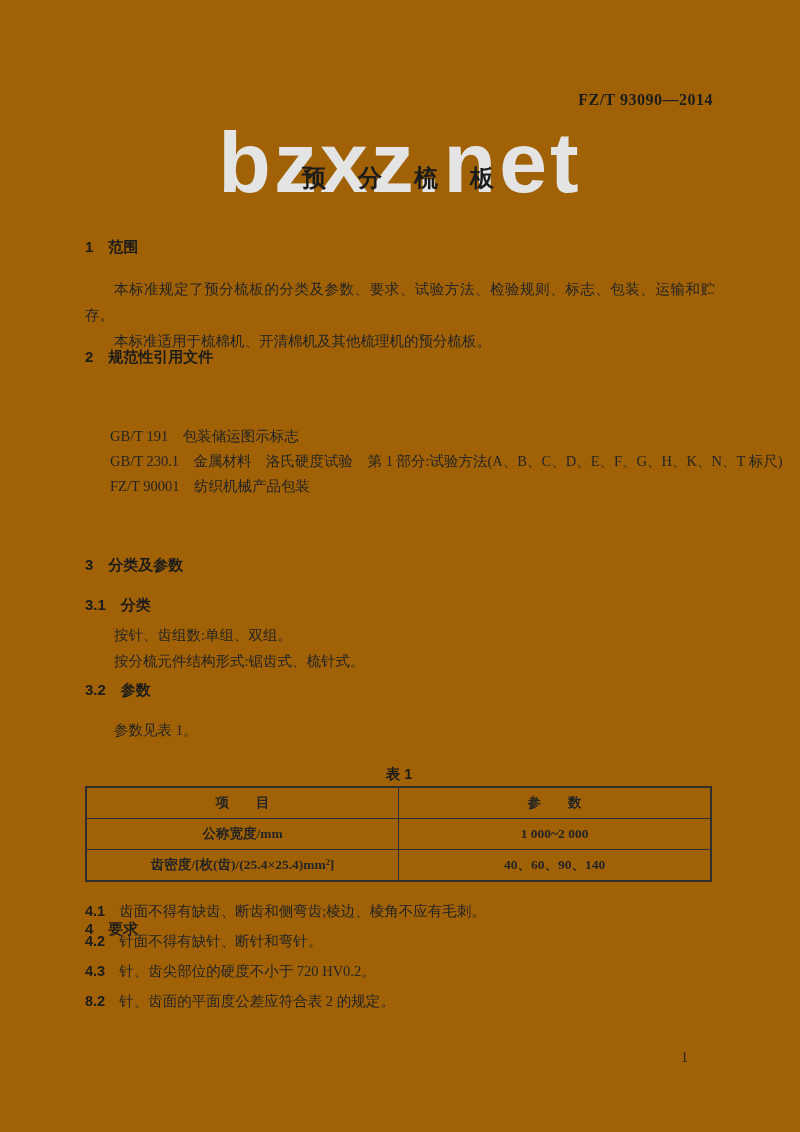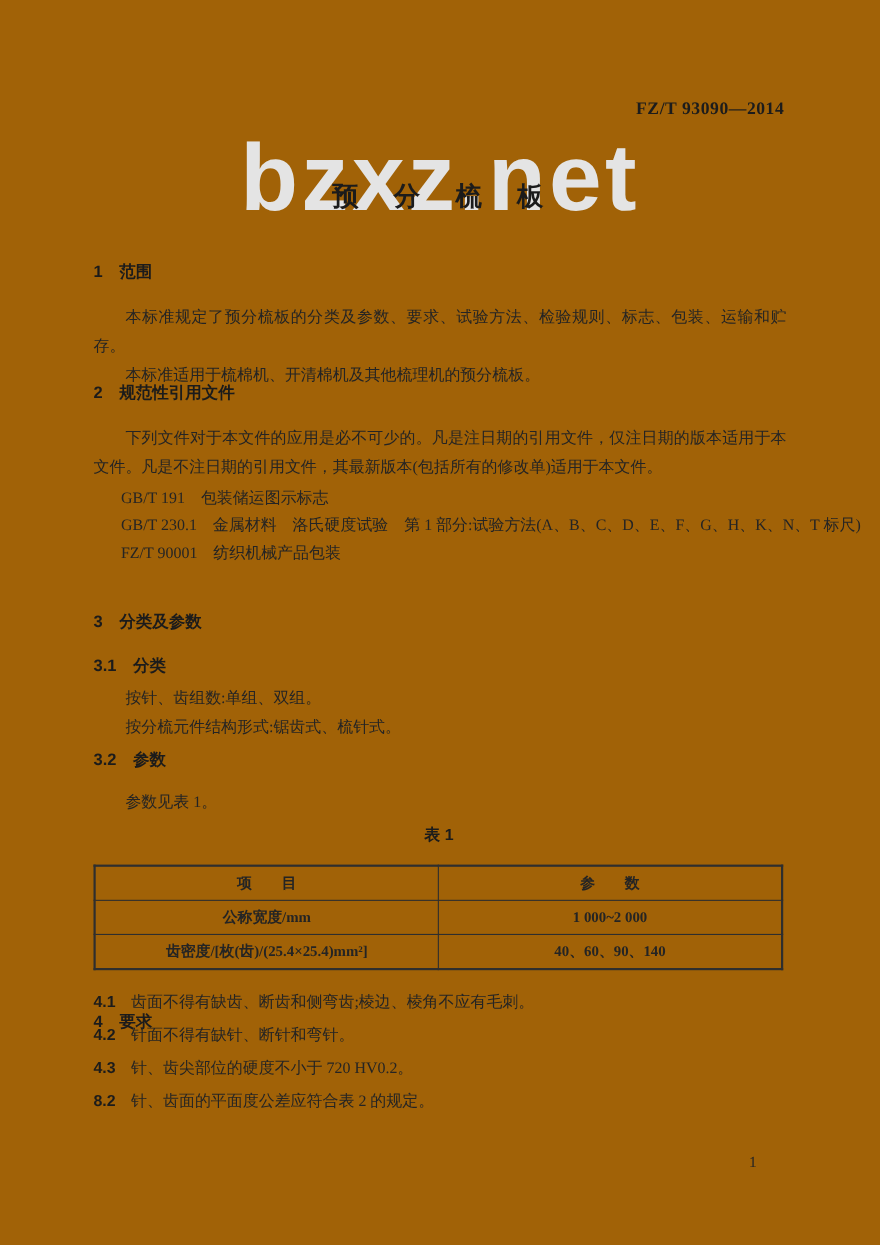--- a/index.html
+++ b/index.html
@@ -65,20 +65,21 @@
   .refs { left: 110px; width: 620px; font-size: 14.5px; line-height: 25px; }
   .refs div { white-space: nowrap; }
 
   .tbl-cap {
     left: 85px; width: 628px;
     text-align: center;
     font-family: "Liberation Sans", sans-serif;
     font-weight: bold;
     font-size: 14.5px;
     color: #1b1b1b;
+    margin-top: 15px;
   }
 
   table.params {
     position: absolute;
     top: 786px; left: 85px;
     width: 627px;
     border-collapse: collapse;
     table-layout: fixed;
     font-weight: bold;
   }
@@ -116,24 +117,21 @@
 
   <div class="abs doc-title">预　分　梳　板</div>
 
   <div class="abs h" style="top:238px;">1　范围</div>
   <div class="abs body-block" style="top:276px;">
     <p>本标准规定了预分梳板的分类及参数、要求、试验方法、检验规则、标志、包装、运输和贮存。</p>
     <p>本标准适用于梳棉机、开清棉机及其他梳理机的预分梳板。</p>
   </div>
 
   <div class="abs h" style="top:348px;">2　规范性引用文件</div>
-  <div class="abs body-block" style="top:386px;">
-    <p>下列文件对于本文件的应用是必不可少的。凡是注日期的引用文件，仅注日期的版本适用于本文件。凡是不注日期的引用文件，其最新版本(包括所有的修改单)适用于本文件。</p>
-  </div>
-  <div class="abs refs" style="top:441px;">
+  <div class="abs refs" style="top:424px;">
     <div>GB/T 191　包装储运图示标志</div>
     <div>GB/T 230.1　金属材料　洛氏硬度试验　第 1 部分:试验方法(A、B、C、D、E、F、G、H、K、N、T 标尺)</div>
     <div>FZ/T 90001　纺织机械产品包装</div>
   </div>
 
   <div class="abs h" style="top:556px;">3　分类及参数</div>
   <div class="abs h" style="top:596px;">3.1　分类</div>
   <div class="abs body-block" style="top:622px;">
     <p>按针、齿组数:单组、双组。</p>
     <p>按分梳元件结构形式:锯齿式、梳针式。</p>

